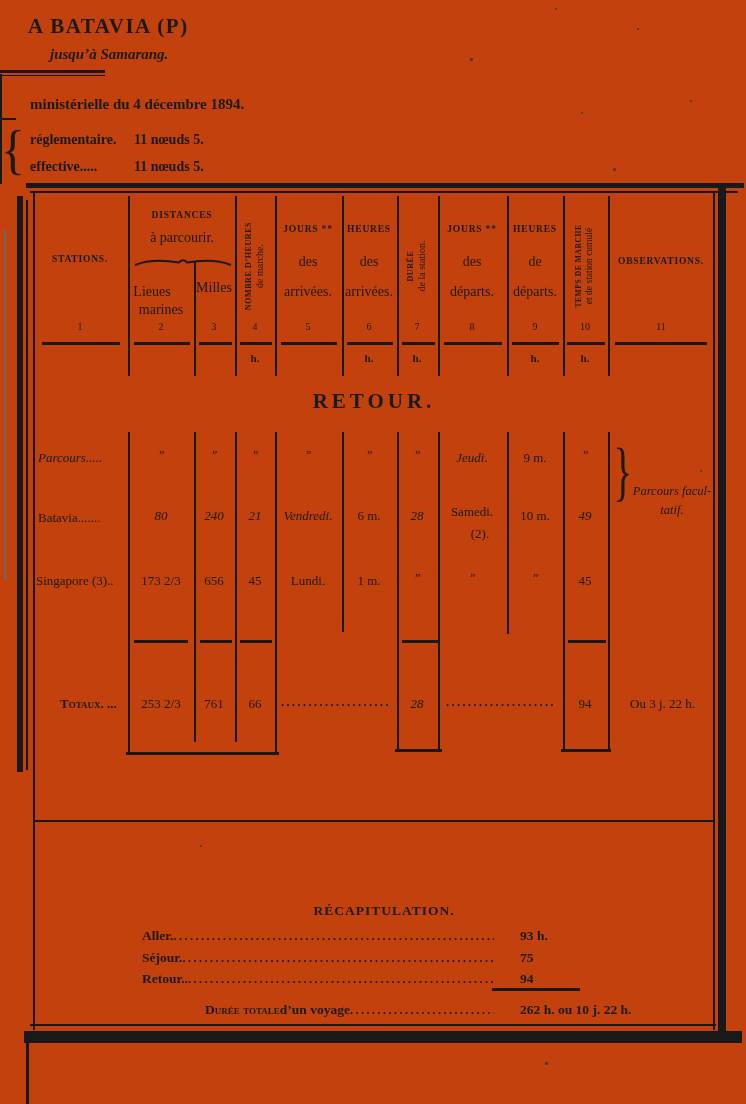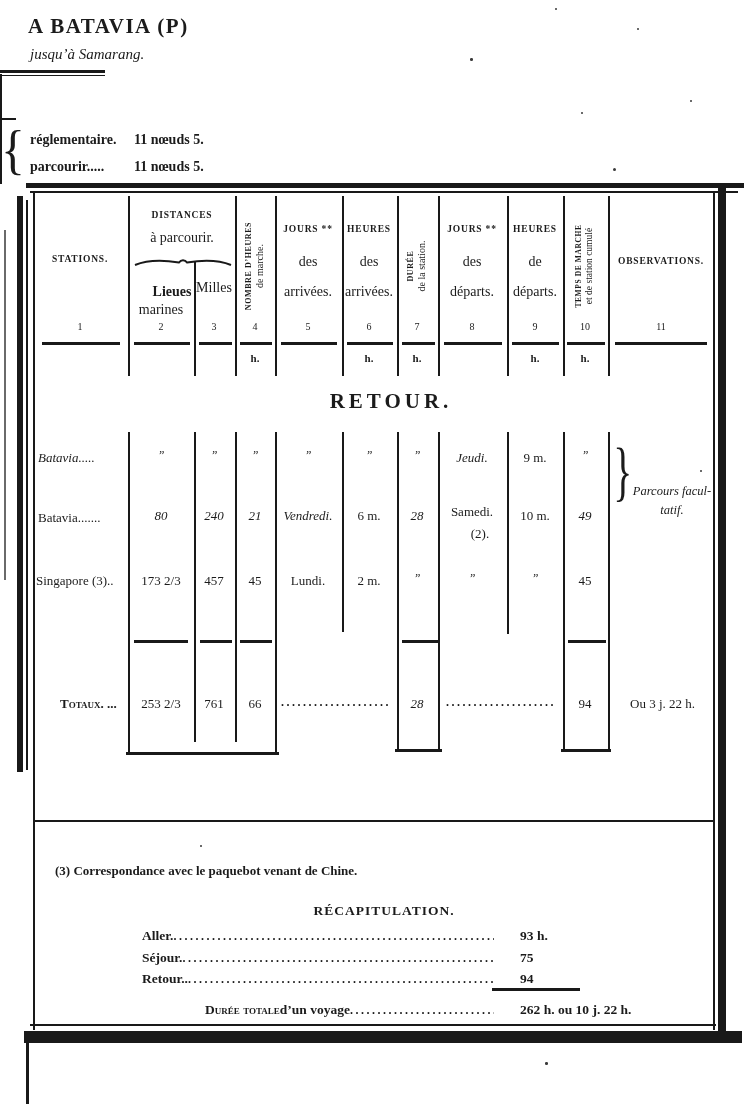--- a/index.html
+++ b/index.html
@@ -1,29 +1,29 @@
 <!DOCTYPE html>
 <html><head>
 <meta charset="utf-8">
 <style>
   html,body{margin:0;padding:0;background:#e8e6e0;}
   .sheet{
     position:relative;width:746px;height:1104px;margin:0 auto;
-    background:#ffffff;color:#1b1b1b;overflow:hidden;
+    background:#c2410c;color:#1b1b1b;overflow:hidden;
     font-family:"Liberation Serif","DejaVu Serif",serif;
   }
   .hl{position:absolute;background:#191919;}
   .vl{position:absolute;background:#191919;}
   .t{position:absolute;white-space:nowrap;}
   .ctr{transform:translateX(-50%);text-align:center;}
   .i{font-style:italic;}
   .b{font-weight:bold;}
   .sc{font-variant:small-caps;font-weight:bold;}
   .title{font-size:21px;font-weight:bold;letter-spacing:1.5px;}
-  .subtitle{font-size:15px;font-weight:normal;font-style:italic;}
+  .subtitle{font-size:15px;font-weight:bold;font-style:italic;margin-left:20px;}
   .mline{font-size:15px;font-weight:bold;}
   .speed{font-size:14px;font-weight:bold;}
   .speed .lbl{display:inline-block;width:104px;}
   .brace-big{position:absolute;font-size:50px;font-weight:normal;line-height:1;transform:scaleY(1.1);}
   .colhead{font-weight:bold;font-size:9.5px;letter-spacing:0.8px;}
   .colsub{font-size:14px;}
   .num{font-size:10px;}
   .unit{font-weight:bold;font-size:11px;}
   .cell{font-size:13px;}
   .ditto{font-size:12px;font-style:italic;}
@@ -47,26 +47,27 @@
 <body>
 
 <div class="sheet">
 
   <div class="t title" style="left:28px;top:14px;">A BATAVIA (P)</div>
   <div class="t subtitle" style="left:30px;top:46px;">jusqu’à Samarang.</div>
   <div class="hl" style="left:0;top:70px;width:105px;height:2.5px;"></div>
   <div class="hl" style="left:0;top:75px;width:105px;height:1px;"></div>
   <div class="vl" style="left:0;top:74px;width:1.5px;height:110px;"></div>
   <div class="hl" style="left:0;top:118px;width:16px;height:2px;"></div>
+  <div class="t mline" style="left:30px;top:96px;">ministérielle du 4 décembre 1894.</div>
   <div class="brace-big" style="left:1px;top:124px;">{</div>
   <div class="t speed" style="left:30px;top:132px;">
     <span class="lbl">réglementaire.</span><span>11 nœuds 5.</span>
   </div>
   <div class="t speed" style="left:30px;top:159px;">
-    <span class="lbl">parcourir.....</span><span>11 nœuds 5.</span>
+    <span class="lbl">effective.....</span><span>11 nœuds 5.</span>
   </div>
 
   <div class="hl" style="left:26px;top:183px;width:718px;height:4.5px;"></div>
   <div class="hl" style="left:30px;top:191px;width:708px;height:1.5px;"></div>
   <div class="vl" style="left:713px;top:191px;width:1.5px;height:839px;"></div>
   <div class="vl" style="left:718px;top:183px;width:8px;height:860px;"></div>
   <div class="hl" style="left:30px;top:1024px;width:686px;height:1.5px;"></div>
   <div class="hl" style="left:24px;top:1031px;width:718px;height:12px;"></div>
   <div class="vl" style="left:33px;top:191px;width:2px;height:839px;"></div>
   <div class="vl" style="left:17px;top:196px;width:6px;height:576px;"></div>
@@ -84,21 +85,21 @@
   <div class="vl" style="left:507px;top:196px;width:1.5px;height:180px;"></div>
   <div class="vl" style="left:563px;top:196px;width:1.5px;height:180px;"></div>
   <div class="vl" style="left:608px;top:196px;width:1.5px;height:180px;"></div>
 
   <div class="t ctr colhead" style="left:80px;top:254px;">STATIONS.</div>
   <div class="t ctr colhead" style="left:182px;top:210px;">DISTANCES</div>
   <div class="t ctr colsub" style="left:182px;top:230px;">à parcourir.</div>
   <svg style="left:134px;top:257px;" width="98" height="9" viewBox="0 0 98 9">
     <path d="M1,8 C18,1 36,4 45,5.5 C47,2.5 51,2.5 53,5.5 C62,4 80,1 97,8" fill="none" stroke="#191919" stroke-width="2"></path>
   </svg>
-  <div class="t ctr colsub" style="left:172px;top:284px;font-weight:bold;">Lieues</div>
+  <div class="t ctr colsub" style="left:152px;top:284px;">Lieues</div>
   <div class="t ctr colsub" style="left:161px;top:302px;">marines</div>
   <div class="t ctr colsub" style="left:214px;top:280px;">Milles</div>
 
   <div class="vert" style="left:180px;top:249px;">
     <span class="l1">NOMBRE D’HEURES</span>
     <span class="l2">de marche.</span>
   </div>
 
   <div class="t ctr colhead" style="left:308px;top:224px;">JOURS **</div>
   <div class="t ctr colsub" style="left:308px;top:254px;">des</div>
@@ -151,21 +152,21 @@
   <div class="hl" style="left:512px;top:342px;width:47px;height:2.5px;"></div>
   <div class="hl" style="left:567px;top:342px;width:38px;height:2.5px;"></div>
   <div class="hl" style="left:615px;top:342px;width:92px;height:2.5px;"></div>
 
   <div class="t ctr unit" style="left:255px;top:352px;">h.</div>
   <div class="t ctr unit" style="left:369px;top:352px;">h.</div>
   <div class="t ctr unit" style="left:417px;top:352px;">h.</div>
   <div class="t ctr unit" style="left:535px;top:352px;">h.</div>
   <div class="t ctr unit" style="left:585px;top:352px;">h.</div>
 
-  <div class="t ctr retour" style="left:391px;top:389px;">RETOUR.</div>
+  <div class="t ctr retour" style="left:374px;top:389px;">RETOUR.</div>
 
   <div class="vl" style="left:128px;top:432px;width:1.5px;height:210px;"></div>
   <div class="vl" style="left:194px;top:432px;width:1.5px;height:210px;"></div>
   <div class="vl" style="left:235px;top:432px;width:1.5px;height:210px;"></div>
   <div class="vl" style="left:275px;top:432px;width:1.5px;height:210px;"></div>
   <div class="vl" style="left:342px;top:432px;width:1.5px;height:200px;"></div>
   <div class="vl" style="left:397px;top:432px;width:1.5px;height:210px;"></div>
   <div class="vl" style="left:438px;top:432px;width:1.5px;height:210px;"></div>
   <div class="vl" style="left:507px;top:432px;width:1.5px;height:202px;"></div>
   <div class="vl" style="left:563px;top:432px;width:1.5px;height:210px;"></div>
@@ -182,21 +183,21 @@
   <div class="hl" style="left:126px;top:752px;width:153px;height:3px;"></div>
   <div class="hl" style="left:395px;top:749px;width:47px;height:3px;"></div>
   <div class="hl" style="left:561px;top:749px;width:50px;height:3px;"></div>
 
   <div class="hl" style="left:134px;top:640px;width:54px;height:2.5px;"></div>
   <div class="hl" style="left:200px;top:640px;width:32px;height:2.5px;"></div>
   <div class="hl" style="left:240px;top:640px;width:32px;height:2.5px;"></div>
   <div class="hl" style="left:402px;top:640px;width:37px;height:2.5px;"></div>
   <div class="hl" style="left:568px;top:640px;width:38px;height:2.5px;"></div>
 
-  <div class="t cell i" style="left:38px;top:450px;">Batavia.....</div>
+  <div class="t cell i" style="left:38px;top:450px;">Parcours.....</div>
   <div class="t ctr ditto" style="left:161px;top:448px;">”</div>
   <div class="t ctr ditto" style="left:214px;top:448px;">”</div>
   <div class="t ctr ditto" style="left:255px;top:448px;">”</div>
   <div class="t ctr ditto" style="left:308px;top:448px;">”</div>
   <div class="t ctr ditto" style="left:369px;top:448px;">”</div>
   <div class="t ctr ditto" style="left:417px;top:448px;">”</div>
   <div class="t ctr cell i" style="left:472px;top:450px;">Jeudi.</div>
   <div class="t ctr cell" style="left:535px;top:450px;">9 m.</div>
   <div class="t ctr ditto" style="left:585px;top:448px;">”</div>
 
@@ -207,24 +208,24 @@
   <div class="t ctr cell i" style="left:308px;top:508px;">Vendredi.</div>
   <div class="t ctr cell" style="left:369px;top:508px;">6 m.</div>
   <div class="t ctr cell i" style="left:417px;top:508px;">28</div>
   <div class="t ctr cell" style="left:472px;top:504px;">Samedi.</div>
   <div class="t ctr cell" style="left:480px;top:526px;">(2).</div>
   <div class="t ctr cell" style="left:535px;top:508px;">10 m.</div>
   <div class="t ctr cell i" style="left:585px;top:508px;">49</div>
 
   <div class="t cell" style="left:36px;top:573px;">Singapore (3)..</div>
   <div class="t ctr cell" style="left:161px;top:573px;">173 2/3</div>
-  <div class="t ctr cell" style="left:214px;top:573px;">457</div>
+  <div class="t ctr cell" style="left:214px;top:573px;">656</div>
   <div class="t ctr cell" style="left:255px;top:573px;">45</div>
   <div class="t ctr cell" style="left:308px;top:573px;">Lundi.</div>
-  <div class="t ctr cell" style="left:369px;top:573px;">2 m.</div>
+  <div class="t ctr cell" style="left:369px;top:573px;">1 m.</div>
   <div class="t ctr ditto" style="left:417px;top:571px;">”</div>
   <div class="t ctr ditto" style="left:472px;top:571px;">”</div>
   <div class="t ctr ditto" style="left:535px;top:571px;">”</div>
   <div class="t ctr cell" style="left:585px;top:573px;">45</div>
 
   <div class="obsbrace" style="left:607px;top:438px;">}</div>
   <div class="parcours" style="left:622px;top:482px;width:100px;">
     <div>Parcours facul-</div>
     <div>tatif.</div>
   </div>
@@ -233,21 +234,20 @@
   <div class="t ctr cell" style="left:161px;top:696px;">253 2/3</div>
   <div class="t ctr cell" style="left:214px;top:696px;">761</div>
   <div class="t ctr cell" style="left:255px;top:696px;">66</div>
   <div class="dotspan" style="left:281px;top:695px;width:114px;">....................</div>
   <div class="t ctr cell i" style="left:417px;top:696px;">28</div>
   <div class="dotspan" style="left:446px;top:695px;width:114px;">....................</div>
   <div class="t ctr cell" style="left:585px;top:696px;">94</div>
   <div class="t cell" style="left:630px;top:696px;">Ou 3 j. 22 h.</div>
 
   <div class="hl" style="left:33px;top:820px;width:680px;height:2px;"></div>
-  <div class="t note" style="left:55px;top:863px;">(3) Correspondance avec le paquebot venant de Chine.</div>
 
   <div class="t ctr b" style="left:384px;top:903px;font-size:13.5px;letter-spacing:1px;">RÉCAPITULATION.</div>
 
   <div class="leaderrow" style="left:142px;top:928px;width:352px;">
     <span class="lbl">Aller. </span>
     <span class="dots">...........................................................</span>
   </div>
   <div class="t recapval" style="left:520px;top:928px;">93 h.</div>
 
   <div class="leaderrow" style="left:142px;top:950px;width:352px;">

